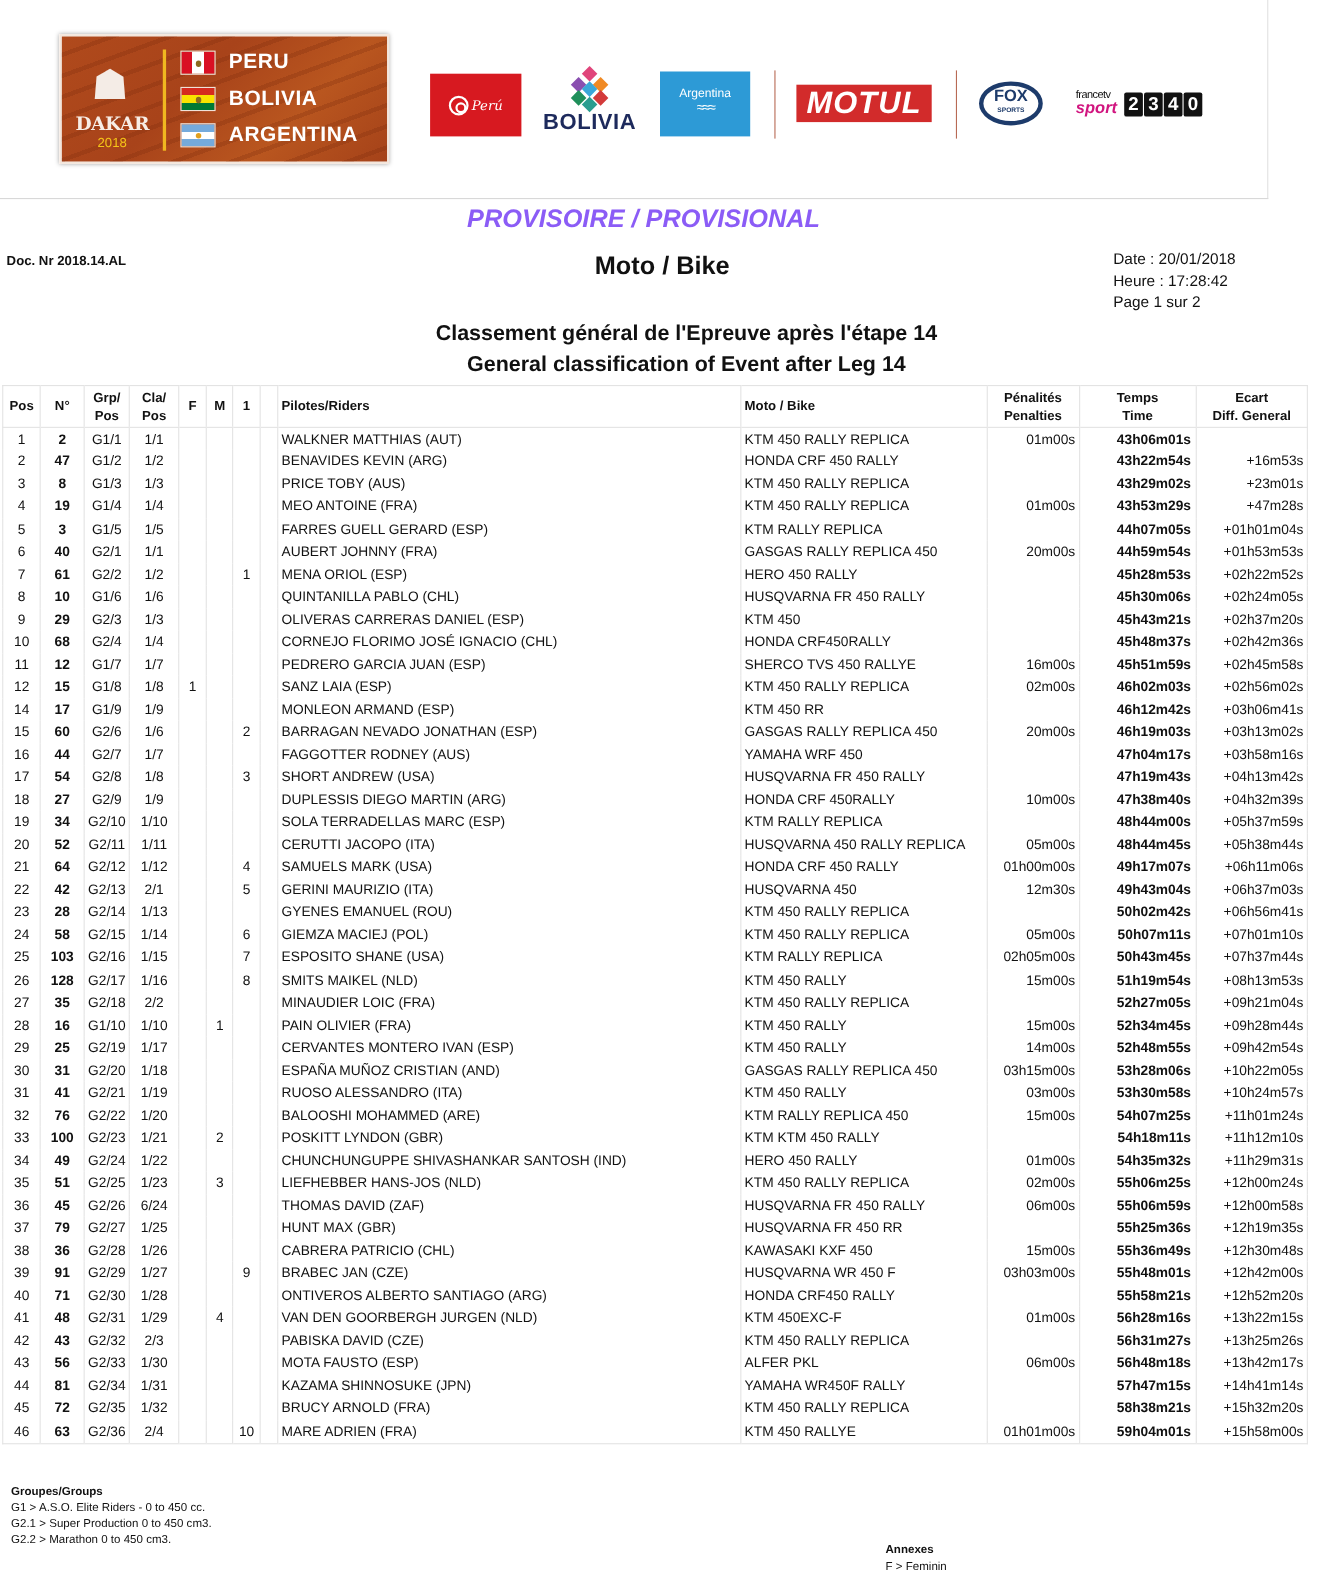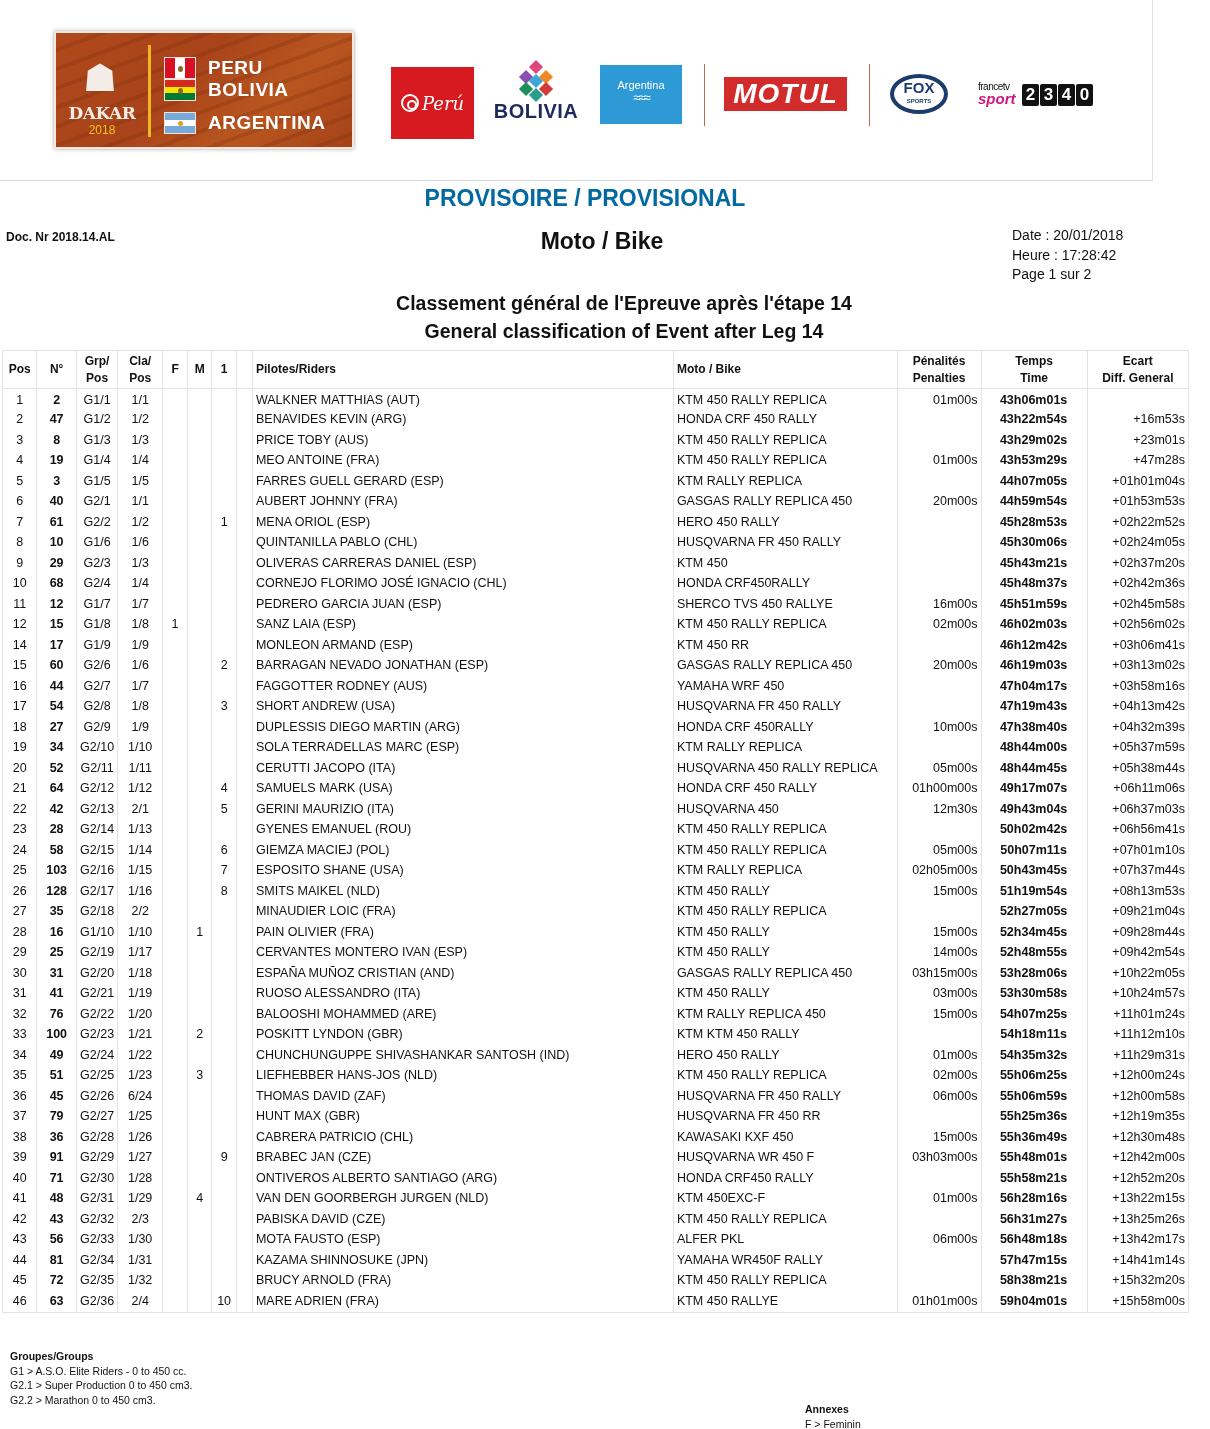--- a/index.html
+++ b/index.html
@@ -16,77 +16,77 @@
   .dakar-sep { position: absolute; left: 92px; top: 12px; width: 3px; height: 92px; background: #f0b820; }
   .country-row { position: absolute; left: 108px; height: 24px; display: flex; align-items: center; }
   .flag { width: 32px; height: 22px; margin-right: 12px; border: 1px solid #f0e2d8; position: relative; overflow: hidden; }
   .flag-peru { background: linear-gradient(90deg, #d91023 0 33%, #fff 33% 67%, #d91023 67%); }
   .flag-bolivia { background: linear-gradient(180deg, #d52b1e 0 33%, #f9e300 33% 67%, #007934 67%); }
   .flag-argentina { background: linear-gradient(180deg, #75aadb 0 33%, #fff 33% 67%, #75aadb 67%); }
   .flag .emblem { position: absolute; left: 13px; top: 8px; width: 5px; height: 6px; border-radius: 50%; background: #8a6a20; }
   .flag-argentina .emblem { background: #e0a020; width: 5px; height: 5px; }
   .country-name { color: #fff; font-weight: bold; font-size: 19px; letter-spacing: 0.5px; }
 
-  .logo-peru { position: absolute; left: 391px; top: 67px; width: 83px; height: 72px; background: #d71920; display: flex; align-items: center; justify-content: center; color: #fff; font-family: "DejaVu Serif", serif; font-style: italic; font-size: 18px; }
+  .logo-peru { position: absolute; left: 391px; top: 67px; width: 83px; height: 57px; background: #d71920; display: flex; align-items: center; justify-content: center; color: #fff; font-family: "DejaVu Serif", serif; font-style: italic; font-size: 12px; }
   .logo-peru .spiral { width: 18px; height: 18px; border: 2px solid #fff; border-radius: 50%; margin-right: 3px; position: relative; }
   .logo-peru .spiral::after { content: ""; position: absolute; left: 4px; top: 4px; width: 6px; height: 6px; border: 2px solid #fff; border-radius: 50%; }
   .logo-bolivia { position: absolute; left: 492px; top: 62px; width: 88px; height: 66px; text-align: center; }
   .logo-bolivia .mark { width: 40px; height: 38px; margin: 0 auto; position: relative; }
   .logo-bolivia .mark span { position: absolute; width: 10px; height: 10px; transform: rotate(45deg); }
   .logo-bolivia .word { color: #1d2a5c; font-weight: bold; font-size: 20px; letter-spacing: 0.5px; }
   .logo-argentina { position: absolute; left: 600px; top: 65px; width: 82px; height: 59px; background: #2d9ad6; color: #fff; text-align: center; font-size: 11px; padding-top: 14px; }
   .logo-argentina .waves { font-size: 13px; letter-spacing: -2px; line-height: 14px; }
   .vsep { position: absolute; top: 64px; width: 1px; height: 62px; background: #b86a55; }
   .logo-motul { position: absolute; left: 724px; top: 77px; width: 123px; height: 34px; background: #d22b2b; color: #fff; font-weight: bold; font-style: italic; font-size: 28px; text-align: center; line-height: 34px; letter-spacing: 1px; }
   .logo-fox { position: absolute; left: 890px; top: 74px; width: 58px; height: 40px; border-radius: 50%; border: 4px solid #1d3b6b; background: #fff; text-align: center; color: #1d3b6b; font-weight: bold; font-size: 15px; line-height: 20px; }
   .logo-fox .sub { font-size: 6px; line-height: 6px; display: block; }
   .logo-ftv { position: absolute; left: 978px; top: 82px; width: 120px; height: 28px; }
   .logo-ftv .ft { font-size: 10px; color: #111; line-height: 10px; letter-spacing: -0.5px; }
   .logo-ftv .sp { font-size: 15px; color: #d1157f; font-weight: bold; font-style: italic; line-height: 14px; }
   .logo-ftv .nums { position: absolute; left: 44px; top: 2px; display: flex; }
   .logo-ftv .nums span { display: inline-block; width: 17px; height: 22px; background: #111; color: #fff; font-weight: bold; font-size: 17px; text-align: center; line-height: 22px; margin-right: 1px; border-radius: 2px; }
 
   
-  .provisional { position: absolute; left: 0; width: 1170px; top: 185px; text-align: center; color: #0369a1; font-weight: bold; font-size: 23px; }
+  .provisional { position: absolute; left: 0; width: 1170px; top: 185px; text-align: center; color: #8b5cf6; font-weight: bold; font-size: 23px; font-style: italic; }
   .docnr { position: absolute; left: 6px; top: 230px; font-size: 12px; font-weight: bold; }
   .category { position: absolute; left: 0; width: 1204px; top: 228px; text-align: center; font-size: 23px; font-weight: bold; }
   .meta { position: absolute; left: 1012px; top: 226px; font-size: 14px; line-height: 19.5px; }
   .title-fr, .title-en { position: absolute; left: 0; width: 1204px; text-align: center; font-size: 19.5px; font-weight: bold; padding-left: 44px; }
   .title-fr { top: 292px; }
   .title-en { top: 320px; }
 
   
   table.results { position: absolute; left: 2px; top: 350px; width: 1187px; border-collapse: collapse; font-size: 12.5px; }
   table.results th { font-weight: bold; font-size: 12px; text-align: center; vertical-align: middle; height: 38px; border-left: 1px solid #e3e3e3; border-top: 1px solid #e3e3e3; border-bottom: 1px solid #e3e3e3; line-height: 17px; padding: 0 2px; }
   table.results th.left { text-align: left; padding-left: 3px; margin-left: 40px; }
   table.results td { height: 20.5px; border-left: 1px solid #e3e3e3; padding: 0 3px; white-space: nowrap; text-align: center; vertical-align: middle; }
   table.results tr:first-child td { padding-top: 1px; }
   table.results td.num { font-weight: bold; }
   table.results td.left { text-align: left; }
   table.results td.right { text-align: right; }
-  table.results td.time { font-weight: bold; text-align: center; padding-right: 4px; }
+  table.results td.time { font-weight: bold; text-align: right; padding-right: 4px; }
   table.results tr > *:last-child { border-right: 1px solid #e3e3e3; }
   table.results tbody tr:last-child td { border-bottom: 1px solid #e3e3e3; height: 22px; }
 
   
   .groups { position: absolute; left: 10px; top: 1349px; font-size: 10.5px; line-height: 14.5px; }
   .annexes { position: absolute; left: 805px; top: 1402px; font-size: 10.5px; line-height: 14.5px; }
   .legend-title { font-weight: bold; }
 </style>
 </head>
 <body>
 
 <div class="banner">
   <div class="dakar-logo">
     <div class="stripes"></div>
     <div class="dakar-figure">☗</div>
     <div class="dakar-word">DAKAR</div>
     <div class="dakar-year">2018</div>
     <div class="dakar-sep"></div>
-    <div class="country-row" style="top:23px">
+    <div class="country-row" style="top:12px">
       <div class="flag flag-peru">
           <span class="emblem"></span>
         </div>
       <span class="country-name">PERU</span>
     </div>
     <div class="country-row" style="top:45px">
       <div class="flag flag-bolivia">
           <span class="emblem"></span>
         </div>
       <span class="country-name">BOLIVIA</span>

